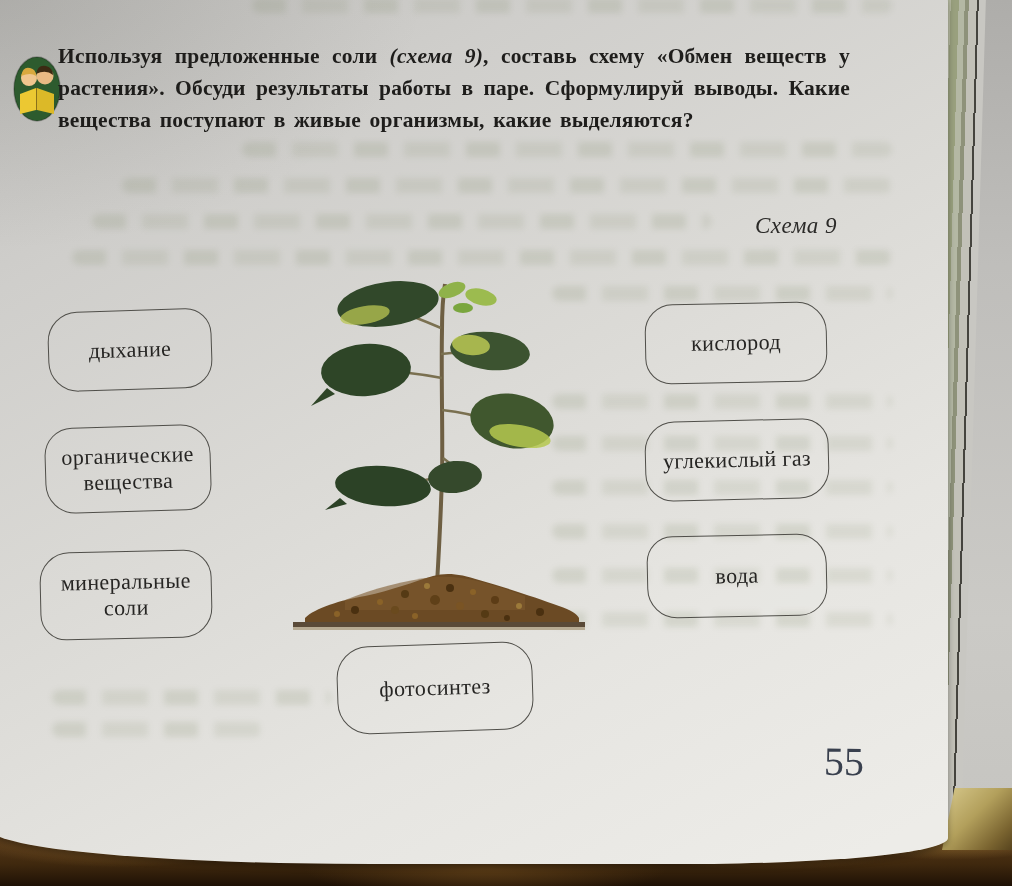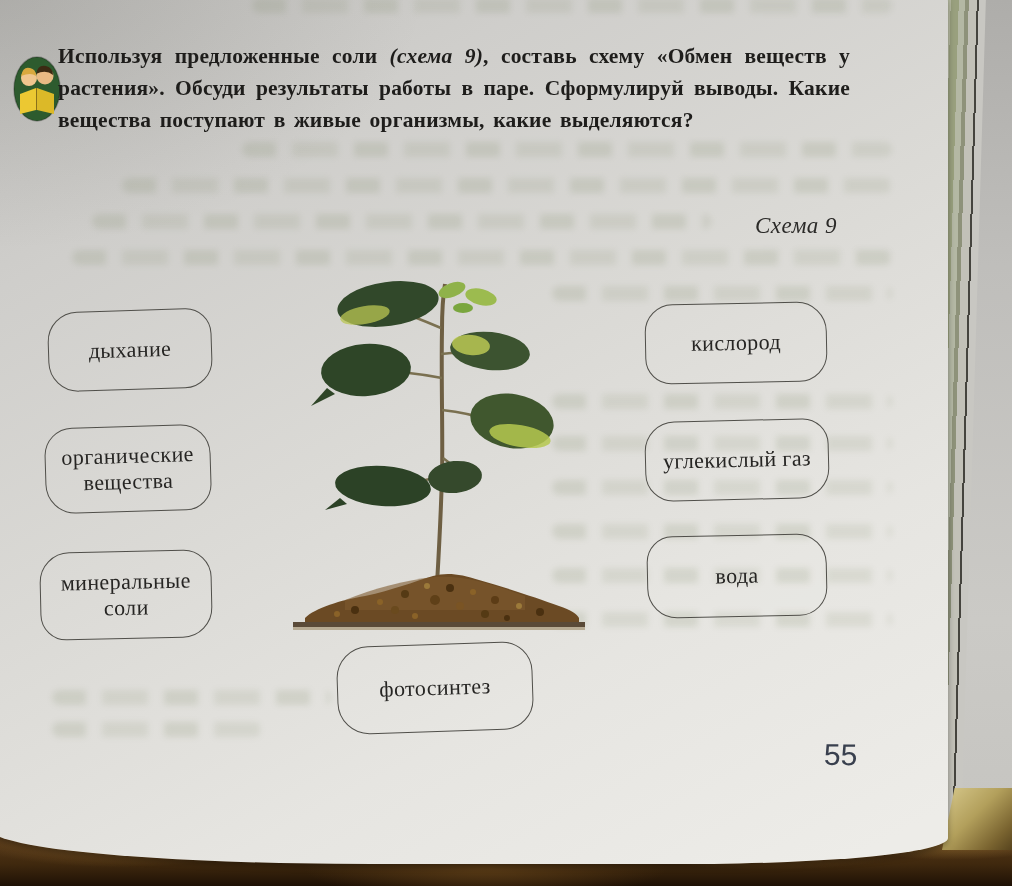--- a/index.html
+++ b/index.html
@@ -72,22 +72,22 @@
   .t-organ     {left:53px; top:436px;width:166px;height:86px;border-radius:28px 30px 26px 30px;transform:rotate(-1.7deg);}
   .t-miner     {left:48px; top:561px;width:172px;height:88px;border-radius:30px 28px 30px 26px;transform:rotate(-1.3deg);}
   .t-kislorod  {left:653px;top:313px;width:182px;height:80px;border-radius:28px 30px 28px 26px;transform:rotate(-1.1deg);}
   .t-uglekis   {left:653px;top:430px;width:184px;height:80px;border-radius:30px 26px 30px 28px;transform:rotate(-1.4deg);}
   .t-voda      {left:655px;top:545px;width:180px;height:82px;border-radius:26px 30px 28px 30px;transform:rotate(-1.2deg);}
   .t-foto      {left:345px;top:654px;width:196px;height:88px;border-radius:32px 30px 30px 32px;transform:rotate(-1.9deg);}
   
   .plant{position:absolute;left:293px;top:280px;width:335px;height:375px;}
   
   .page-num{
-    position:absolute;left:832px;top:748px;font-family:Liberation Sans, sans-serif;
-    font-size:30px;color:#39404e;transform:rotate(1deg);
+    position:absolute;left:832px;top:748px;font-family:Liberation Serif, serif;
+    font-size:40px;color:#39404e;transform:rotate(1deg);
   }
 </style>
 </head>
 <body>
 
 <div class="table"></div>
 <div class="book-edge"></div>
 <div class="corner-fold"></div>
 
 <div class="page">

